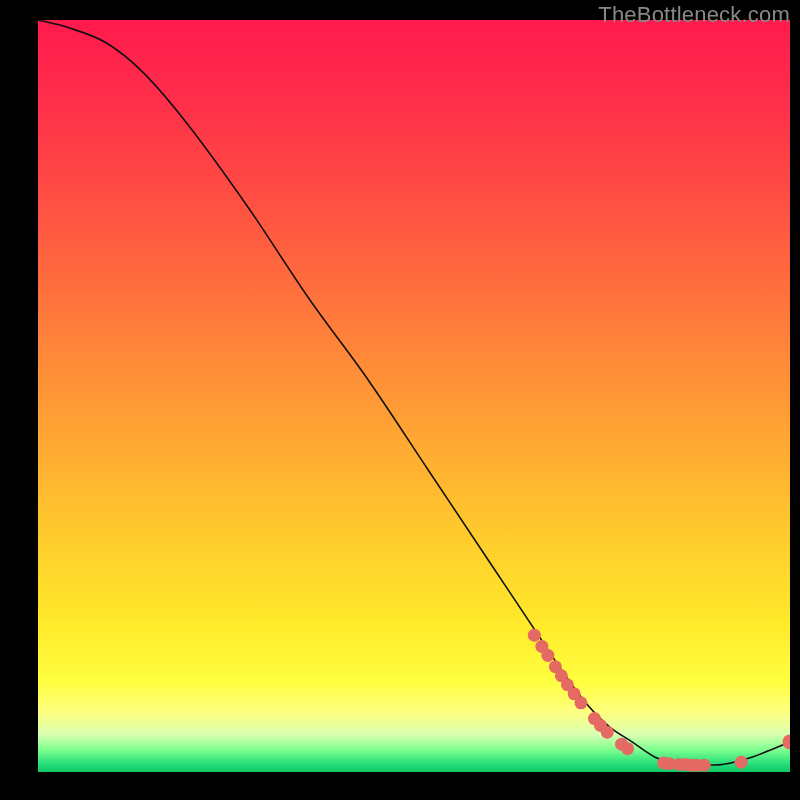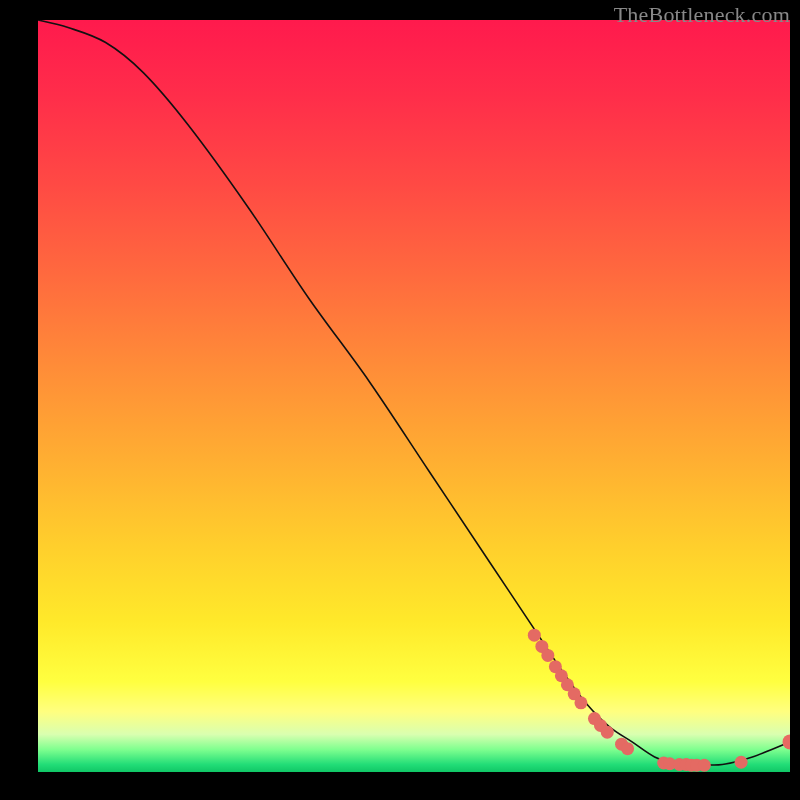--- a/index.html
+++ b/index.html
@@ -47,21 +47,21 @@
       #7fff8f 97%,
       #22dd77 99%,
       #10c766 100%
     );
   }
   .watermark {
     position: absolute;
     top: 2px;
     right: 10px;
     color: #888;
-    font-family: Liberation Serif, serif;
+    font-family: Liberation Sans, sans-serif;
     font-size: 22px;
     letter-spacing: 0.2px;
     user-select: none;
   }
   svg.curve {
     position: absolute;
     left: 0;
     top: 0;
     width: 752px;
     height: 752px;

